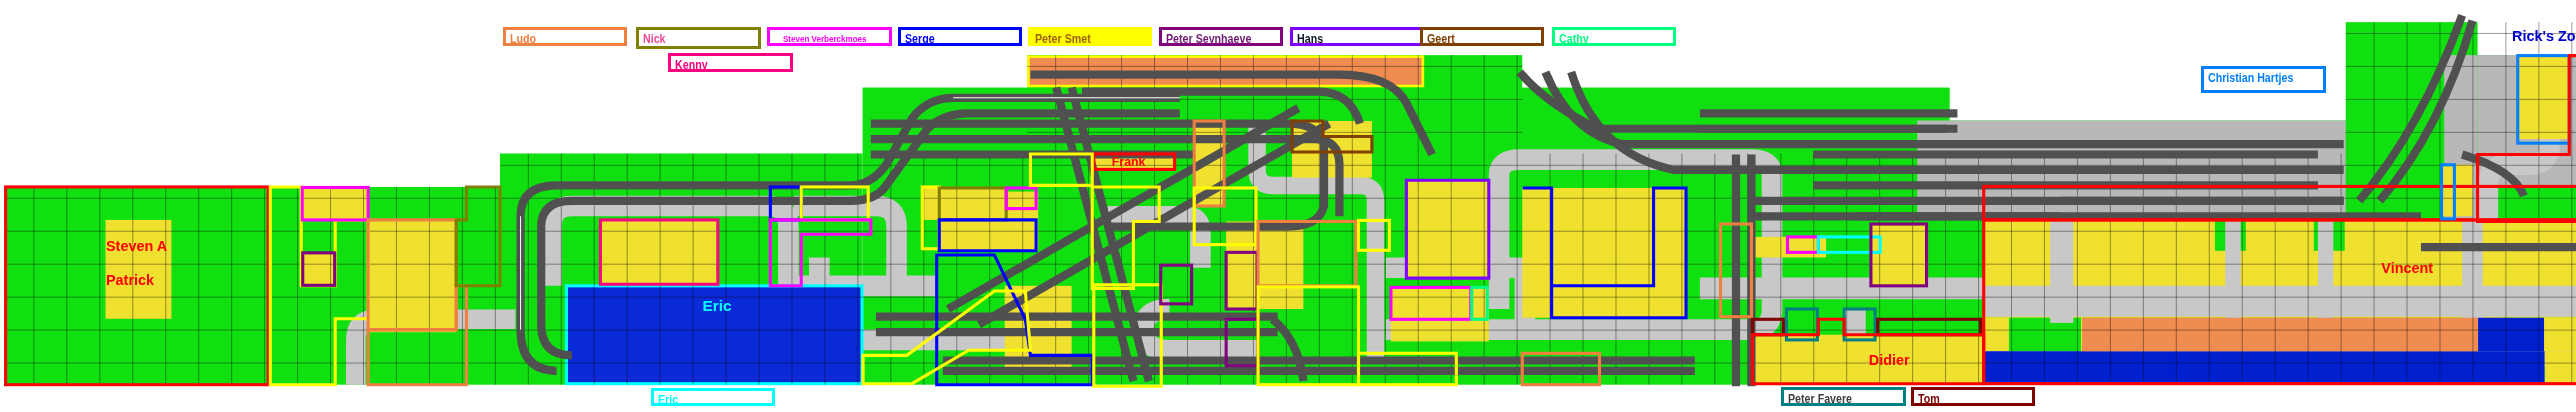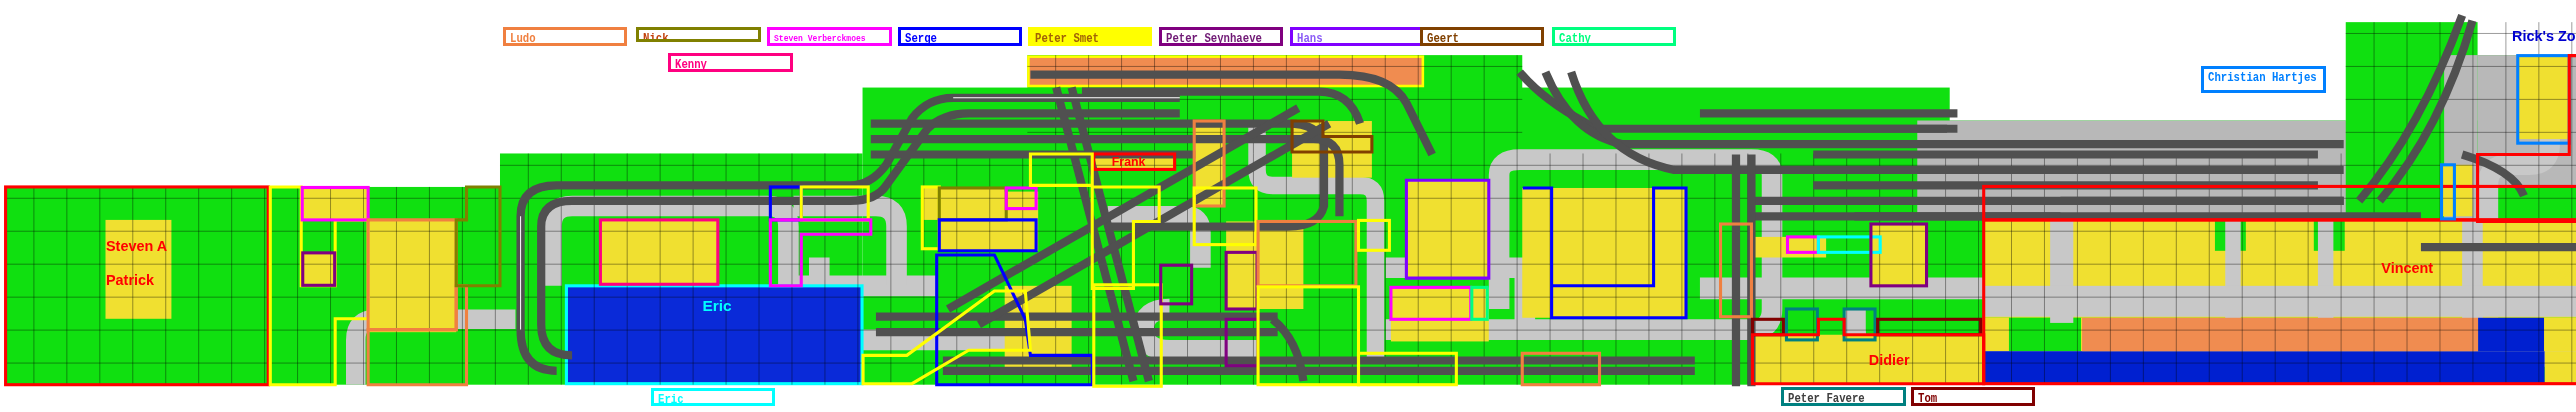--- a/index.html
+++ b/index.html
@@ -1,18 +1,18 @@
 <!DOCTYPE html>
 <html style="font-size:8.2px"><head>
 <meta charset="utf-8">
 <style>
   html, body { margin:0; padding:0; background:#ffffff; }
   body { width:2666px; height:412px; position:relative; overflow:hidden; font-family:"Liberation Sans", sans-serif; }
   #canvas { position:absolute; left:0; top:0; width:2666px; height:412px; }
-  .legend-box { position:absolute; box-sizing:border-box; border:3.1px solid; background:#fff; font-weight:bold; font-family:Liberation Mono, monospace; font-size:13px; line-height:13px; padding:2.1px 4.1px; white-space:nowrap; overflow:hidden; transform-origin:left center; }
+  .legend-box { position:absolute; box-sizing:border-box; border:3.1px solid; background:#fff; font-weight:bold; font-family:Liberation Sans, sans-serif; font-size:13px; line-height:13px; padding:2.1px 4.1px; white-space:nowrap; overflow:hidden; transform-origin:left center; }
   .legend-box span { display:inline-block; transform:scaleX(0.82); transform-origin:left center; }
   svg text { font-family:"Liberation Sans", sans-serif; font-weight:bold; }
 </style>
 </head>
 <body>
 
 <svg id="canvas" xmlns="http://www.w3.org/2000/svg" width="2666" height="412" viewBox="0 0 5175 800">
   <defs>
     <pattern id="grid" width="64" height="64" patternUnits="userSpaceOnUse">
       <path d="M64 0 L0 0 0 64" fill="none" stroke="#000" stroke-width="1.5"></path>
@@ -221,26 +221,26 @@
     <text x="1363" y="603" font-size="30" fill="#00ffff">Eric</text>
     <text x="2158" y="322" font-size="24" fill="#ff0000">Frank</text>
     <text x="3628" y="708" font-size="28" fill="#ff0000">Didier</text>
     <text x="4623" y="530" font-size="28" fill="#ff0000">Vincent</text>
     <text x="4877" y="80" font-size="28" fill="#0000d0">Rick's Zoo</text>
   </g>
 </svg>
 
 <div>
   <div class="legend-box" style="left:503px;top:27px;width:124px;height:19px;border-color:#f08040;color:#f08040;"><span>Ludo</span></div>
-  <div class="legend-box" style="left:636px;top:27px;width:125px;height:15px;border-color:#808000;color:#c2410c;"><span>Nick</span></div>
+  <div class="legend-box" style="left:636px;top:27px;width:125px;height:22px;border-color:#808000;color:#ec4899;"><span>Nick</span></div>
   <div class="legend-box" style="left:767px;top:27px;width:125px;height:19px;border-color:#ff00ff;color:#ff00ff;font-size:9.8px;text-align:right;"><span>Steven Verberckmoes</span></div>
   <div class="legend-box" style="left:898px;top:27px;width:124px;height:19px;border-color:#0000ff;color:#0000ff;"><span>Serge</span></div>
   <div class="legend-box" style="left:1028px;top:27px;width:124px;height:19px;border-color:#ffff00;background:#ffff00;color:#a16207;"><span>Peter Smet</span></div>
   <div class="legend-box" style="left:1159px;top:27px;width:124px;height:19px;border-color:#800080;color:#701a75;"><span>Peter Seynhaeve</span></div>
-  <div class="legend-box" style="left:1290px;top:27px;width:144px;height:19px;border-color:#8000ff;color:#8b5cf6;"><span>Hans</span></div>
+  <div class="legend-box" style="left:1290px;top:27px;width:144px;height:19px;border-color:#8000ff;color:#0f172a;"><span>Hans</span></div>
   <div class="legend-box" style="left:1420px;top:27px;width:124px;height:19px;border-color:#804000;color:#804000;"><span>Geert</span></div>
   <div class="legend-box" style="left:1552px;top:27px;width:124px;height:19px;border-color:#00ff80;color:#00ff80;"><span>Cathy</span></div>
   <div class="legend-box" style="left:636px;top:53px;width:125px;height:19px;border-color:#ff0080;color:#ff0080;margin-left:32px;"><span>Kenny</span></div>
   <div class="legend-box" style="left:651px;top:388px;width:124px;height:18px;border-color:#00ffff;color:#00ffff;"><span>Eric</span></div>
   <div class="legend-box" style="left:1781px;top:387px;width:125px;height:19px;border-color:#008080;color:#404040;"><span>Peter Favere</span></div>
   <div class="legend-box" style="left:1911px;top:387px;width:124px;height:19px;border-color:#800000;color:#800000;"><span>Tom</span></div>
   <div class="legend-box" style="left:2201px;top:66px;width:125px;height:27px;border-color:#0080ff;color:#0080ff;"><span>Christian Hartjes</span></div>
 </div>
 
 

